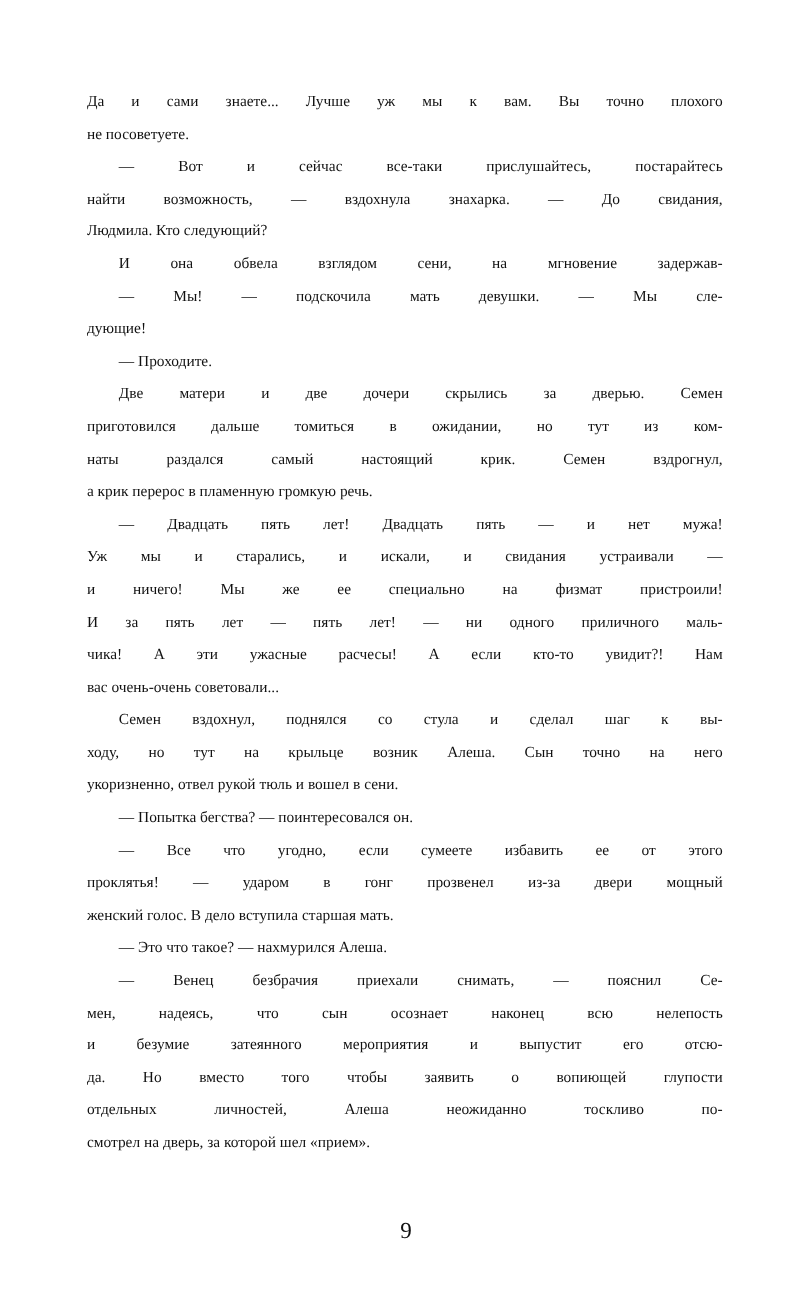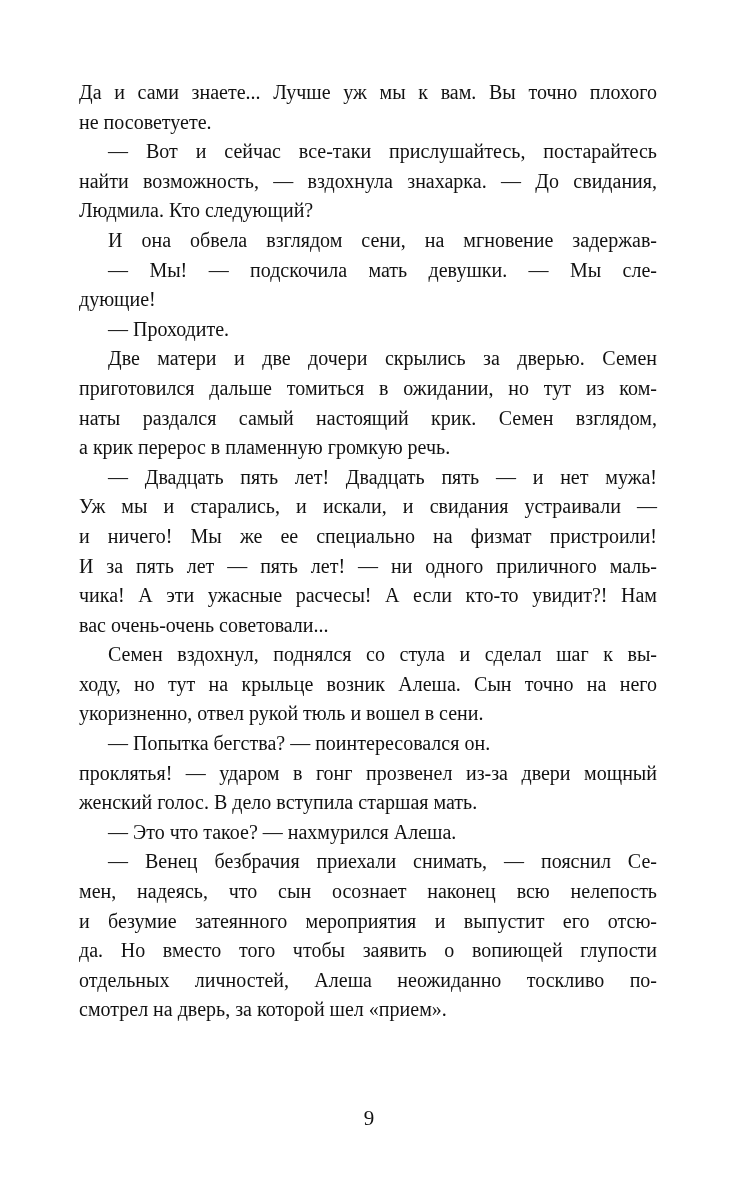--- a/index.html
+++ b/index.html
@@ -12,21 +12,21 @@
     background: #ffffff;
     position: relative;
     overflow: hidden;
   }
   .text-block {
     position: absolute;
     left: 79px;
     top: 78px;
     width: 578px;
     font-family: "Liberation Serif", serif;
-    font-size: 20px;
+    font-size: 14px;
     line-height: 29.6px;
     color: #111111;
     letter-spacing: 0px;
   }
   .para {
     margin: 0;
     padding: 0;
   }
   .tline {
     text-align: justify;
@@ -72,40 +72,41 @@
     <div class="para">
       <div class="tline ind">— Мы! — подскочила мать девушки. — Мы сле-</div>
       <div class="tline plast">дующие!</div>
     </div>
     <div class="para">
       <div class="tline plast ind">— Проходите.</div>
     </div>
     <div class="para">
       <div class="tline ind">Две матери и две дочери скрылись за дверью. Семен</div>
       <div class="tline">приготовился дальше томиться в ожидании, но тут из ком-</div>
-      <div class="tline">наты раздался самый настоящий крик. Семен взглядом,</div>
+      <div class="tline">наты раздался самый настоящий крик. Семен вздрогнул,</div>
       <div class="tline plast">а крик перерос в пламенную громкую речь.</div>
     </div>
     <div class="para">
       <div class="tline ind">— Двадцать пять лет! Двадцать пять — и нет мужа!</div>
       <div class="tline">Уж мы и старались, и искали, и свидания устраивали —</div>
       <div class="tline">и ничего! Мы же ее специально на физмат пристроили!</div>
       <div class="tline">И за пять лет — пять лет! — ни одного приличного маль-</div>
       <div class="tline">чика! А эти ужасные расчесы! А если кто-то увидит?! Нам</div>
       <div class="tline plast">вас очень-очень советовали...</div>
     </div>
     <div class="para">
       <div class="tline ind">Семен вздохнул, поднялся со стула и сделал шаг к вы-</div>
       <div class="tline">ходу, но тут на крыльце возник Алеша. Сын точно на него</div>
       <div class="tline plast">укоризненно, отвел рукой тюль и вошел в сени.</div>
     </div>
     <div class="para">
       <div class="tline plast ind">— Попытка бегства? — поинтересовался он.</div>
     </div>
     <div class="para">
+      <div class="tline ind">— Все что угодно, если сумеете избавить ее от этого</div>
       <div class="tline">проклятья! — ударом в гонг прозвенел из-за двери мощный</div>
       <div class="tline plast">женский голос. В дело вступила старшая мать.</div>
     </div>
     <div class="para">
       <div class="tline plast ind">— Это что такое? — нахмурился Алеша.</div>
     </div>
     <div class="para">
       <div class="tline ind">— Венец безбрачия приехали снимать, — пояснил Се-</div>
       <div class="tline">мен, надеясь, что сын осознает наконец всю нелепость</div>
       <div class="tline">и безумие затеянного мероприятия и выпустит его отсю-</div>

